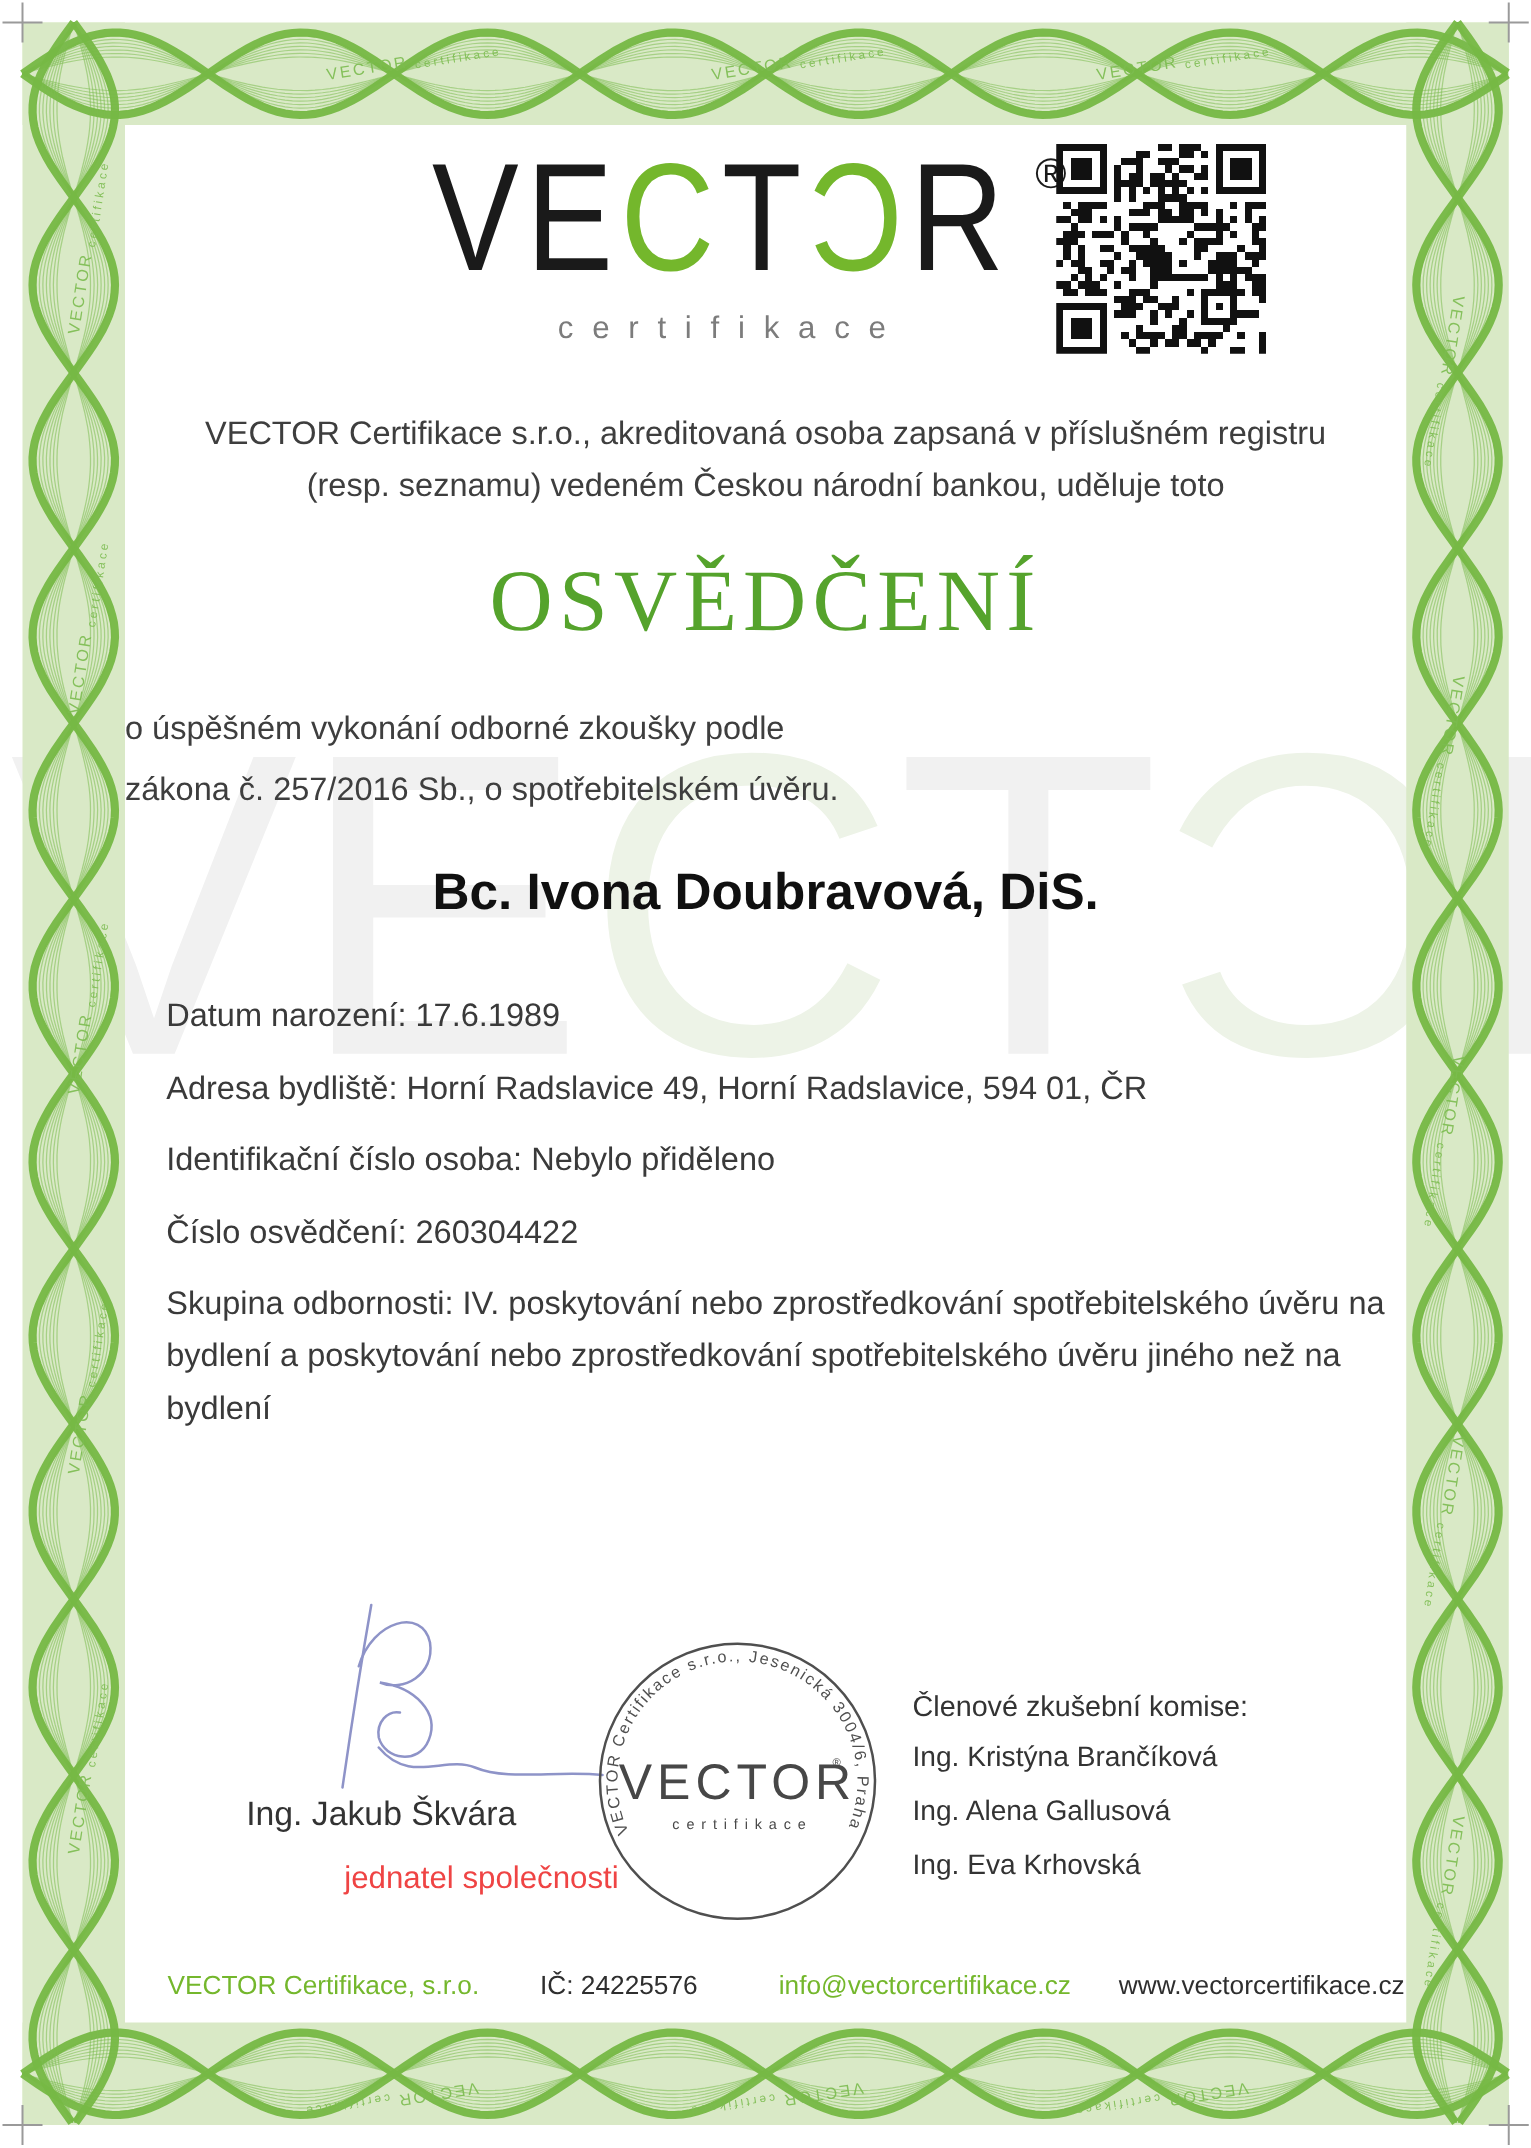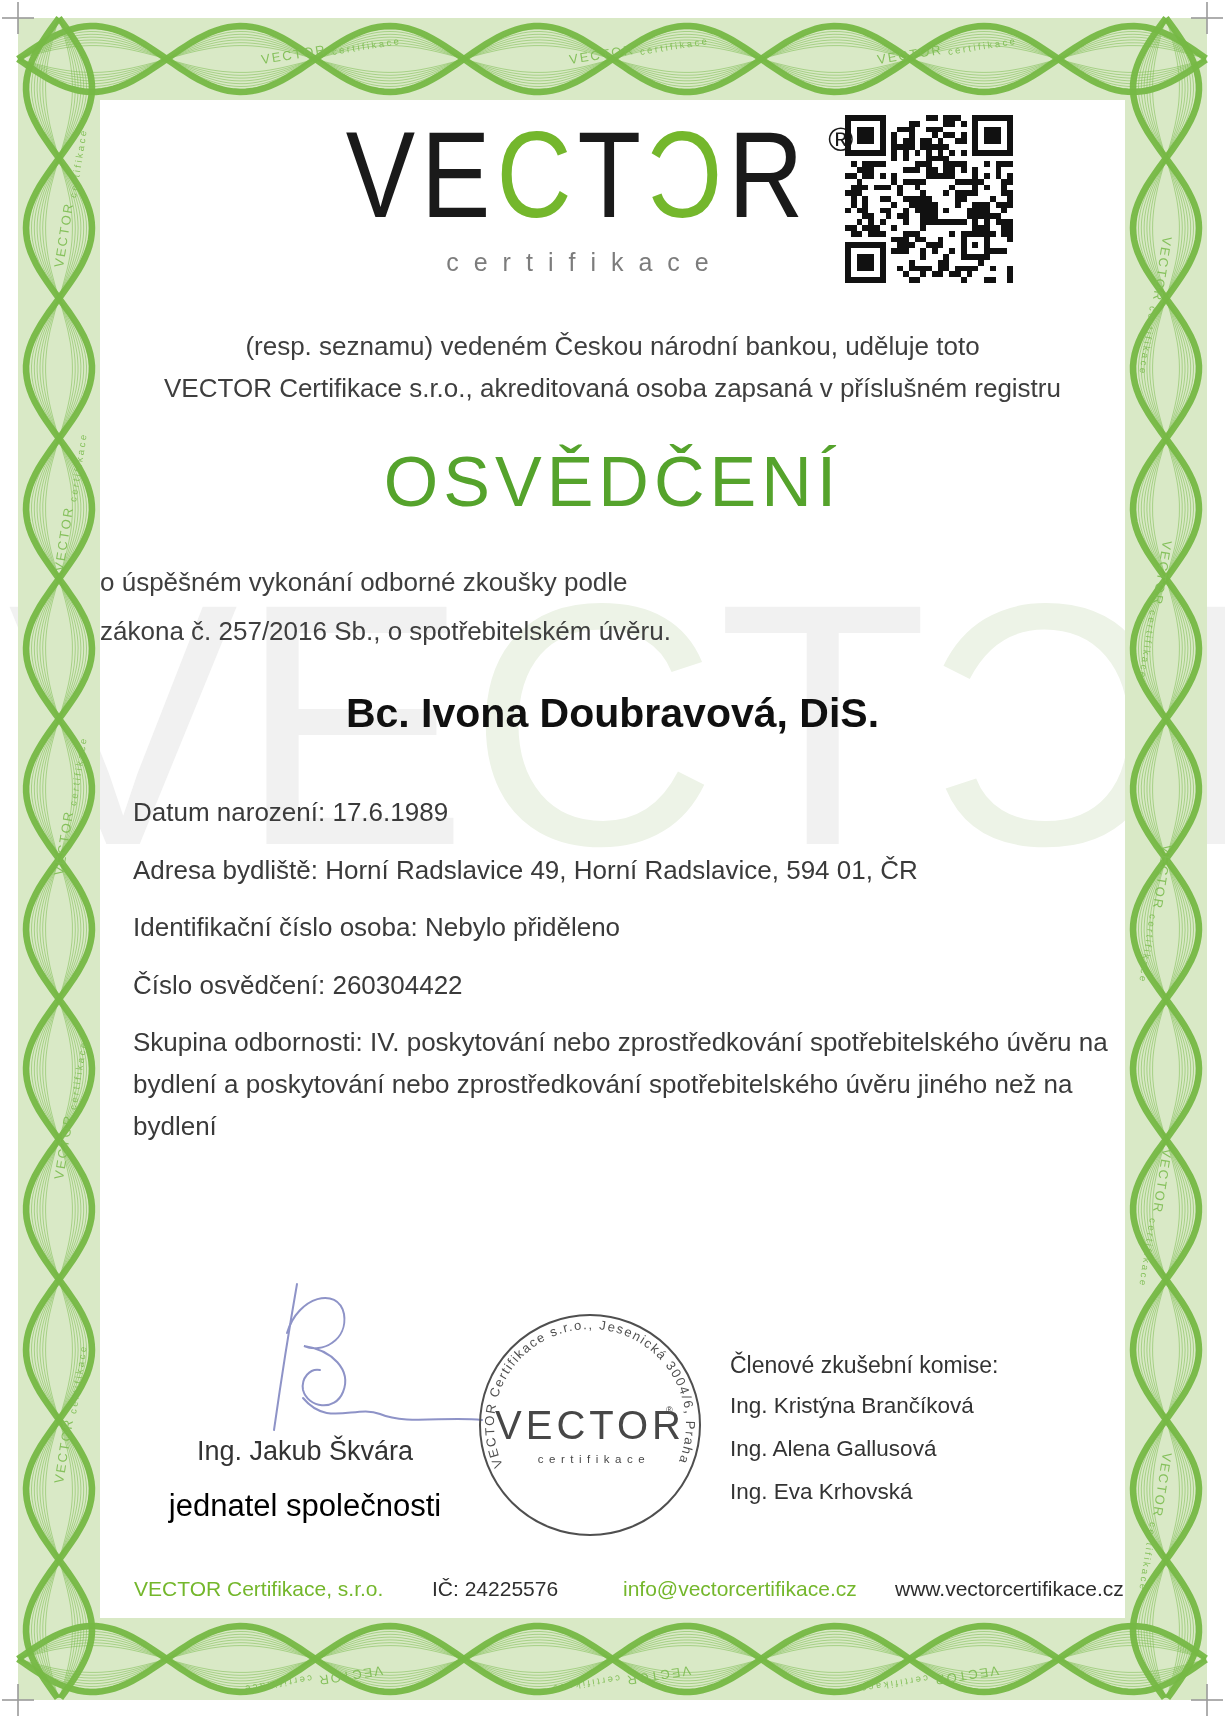--- a/index.html
+++ b/index.html
@@ -22,31 +22,31 @@
              transform:scaleY(1.18);transform-origin:center bottom;white-space:nowrap;}
   .logo-word .green{color:#74b72c;}
   .registered{position:absolute;right:-44px;top:-12px;font-size:34px;color:#1a1a1a;}
   .logo-sub{margin-top:12px;font-size:25px;letter-spacing:15px;color:#7c7c7c;text-indent:15px;}
 
   
   #qr-svg{position:absolute;left:745px;top:15px;width:168px;height:168px;z-index:4;}
 
   .intro{position:absolute;top:226px;left:0;width:100%;text-align:center;font-size:26px;line-height:1.6;color:#3e3e3e;}
   .cert-title{position:absolute;top:342px;left:0;width:100%;text-align:center;
-              font-size:70px;letter-spacing:5px;color:#55a32c;font-weight:400;}
+              font-size:70px;letter-spacing:5px;color:#55a32c;font-weight:400;font-family:Liberation Serif, serif;}
   .cert-sub{position:absolute;top:458px;left:0;width:100%;text-align:left;font-size:26px;line-height:1.9;color:#3e3e3e;}
   .recipient{position:absolute;top:590px;left:0;width:100%;text-align:center;
              font-size:41px;font-weight:700;color:#101010;}
   .details{position:absolute;top:676px;left:33px;width:980px;font-size:26px;line-height:1.6;color:#3a3a3a;}
   .details p{margin:16px 0 12px 0;}
 
   
   .sig-svg{position:absolute;left:140px;top:1178px;}
   .sig-name{position:absolute;left:15px;top:1336px;width:380px;text-align:center;font-size:27px;color:#333;}
-  .sig-role{position:absolute;left:15px;top:1388px;width:380px;text-align:center;font-size:31px;color:#000000;}
+  .sig-role{position:absolute;left:15px;top:1388px;width:380px;text-align:right;font-size:25px;color:#ef4444;}
 
   
   .stamp-svg{position:absolute;left:370px;top:1205px;}
 
   
   .committee{position:absolute;left:630px;top:1252px;font-size:23px;color:#333;}
   .committee .c-title{margin-bottom:14px;}
   .committee .c-member{margin-bottom:17px;font-size:22.5px;}
 
   
@@ -576,22 +576,22 @@
         <rect x="6" y="28" width="1" height="1" fill="#111111"></rect>
         <rect x="11" y="28" width="1" height="1" fill="#111111"></rect>
         <rect x="12" y="28" width="1" height="1" fill="#111111"></rect>
         <rect x="20" y="28" width="1" height="1" fill="#111111"></rect>
         <rect x="24" y="28" width="1" height="1" fill="#111111"></rect>
         <rect x="25" y="28" width="1" height="1" fill="#111111"></rect>
         <rect x="28" y="28" width="1" height="1" fill="#111111"></rect>
       </svg>
 
     <div class="intro">
+      <div>VECTOR Certifikace s.r.o., akreditovaná osoba zapsaná v příslušném registru</div>
       <div>(resp. seznamu) vedeném Českou národní bankou, uděluje toto</div>
-      <div>VECTOR Certifikace s.r.o., akreditovaná osoba zapsaná v příslušném registru</div>
     </div>
 
     <div class="cert-title">OSVĚDČENÍ</div>
 
     <div class="cert-sub">
       <div>o úspěšném vykonání odborné zkoušky podle</div>
       <div>zákona č. 257/2016 Sb., o spotřebitelském úvěru.</div>
     </div>
 
     <div class="recipient">Bc. Ivona Doubravová, DiS.</div>

